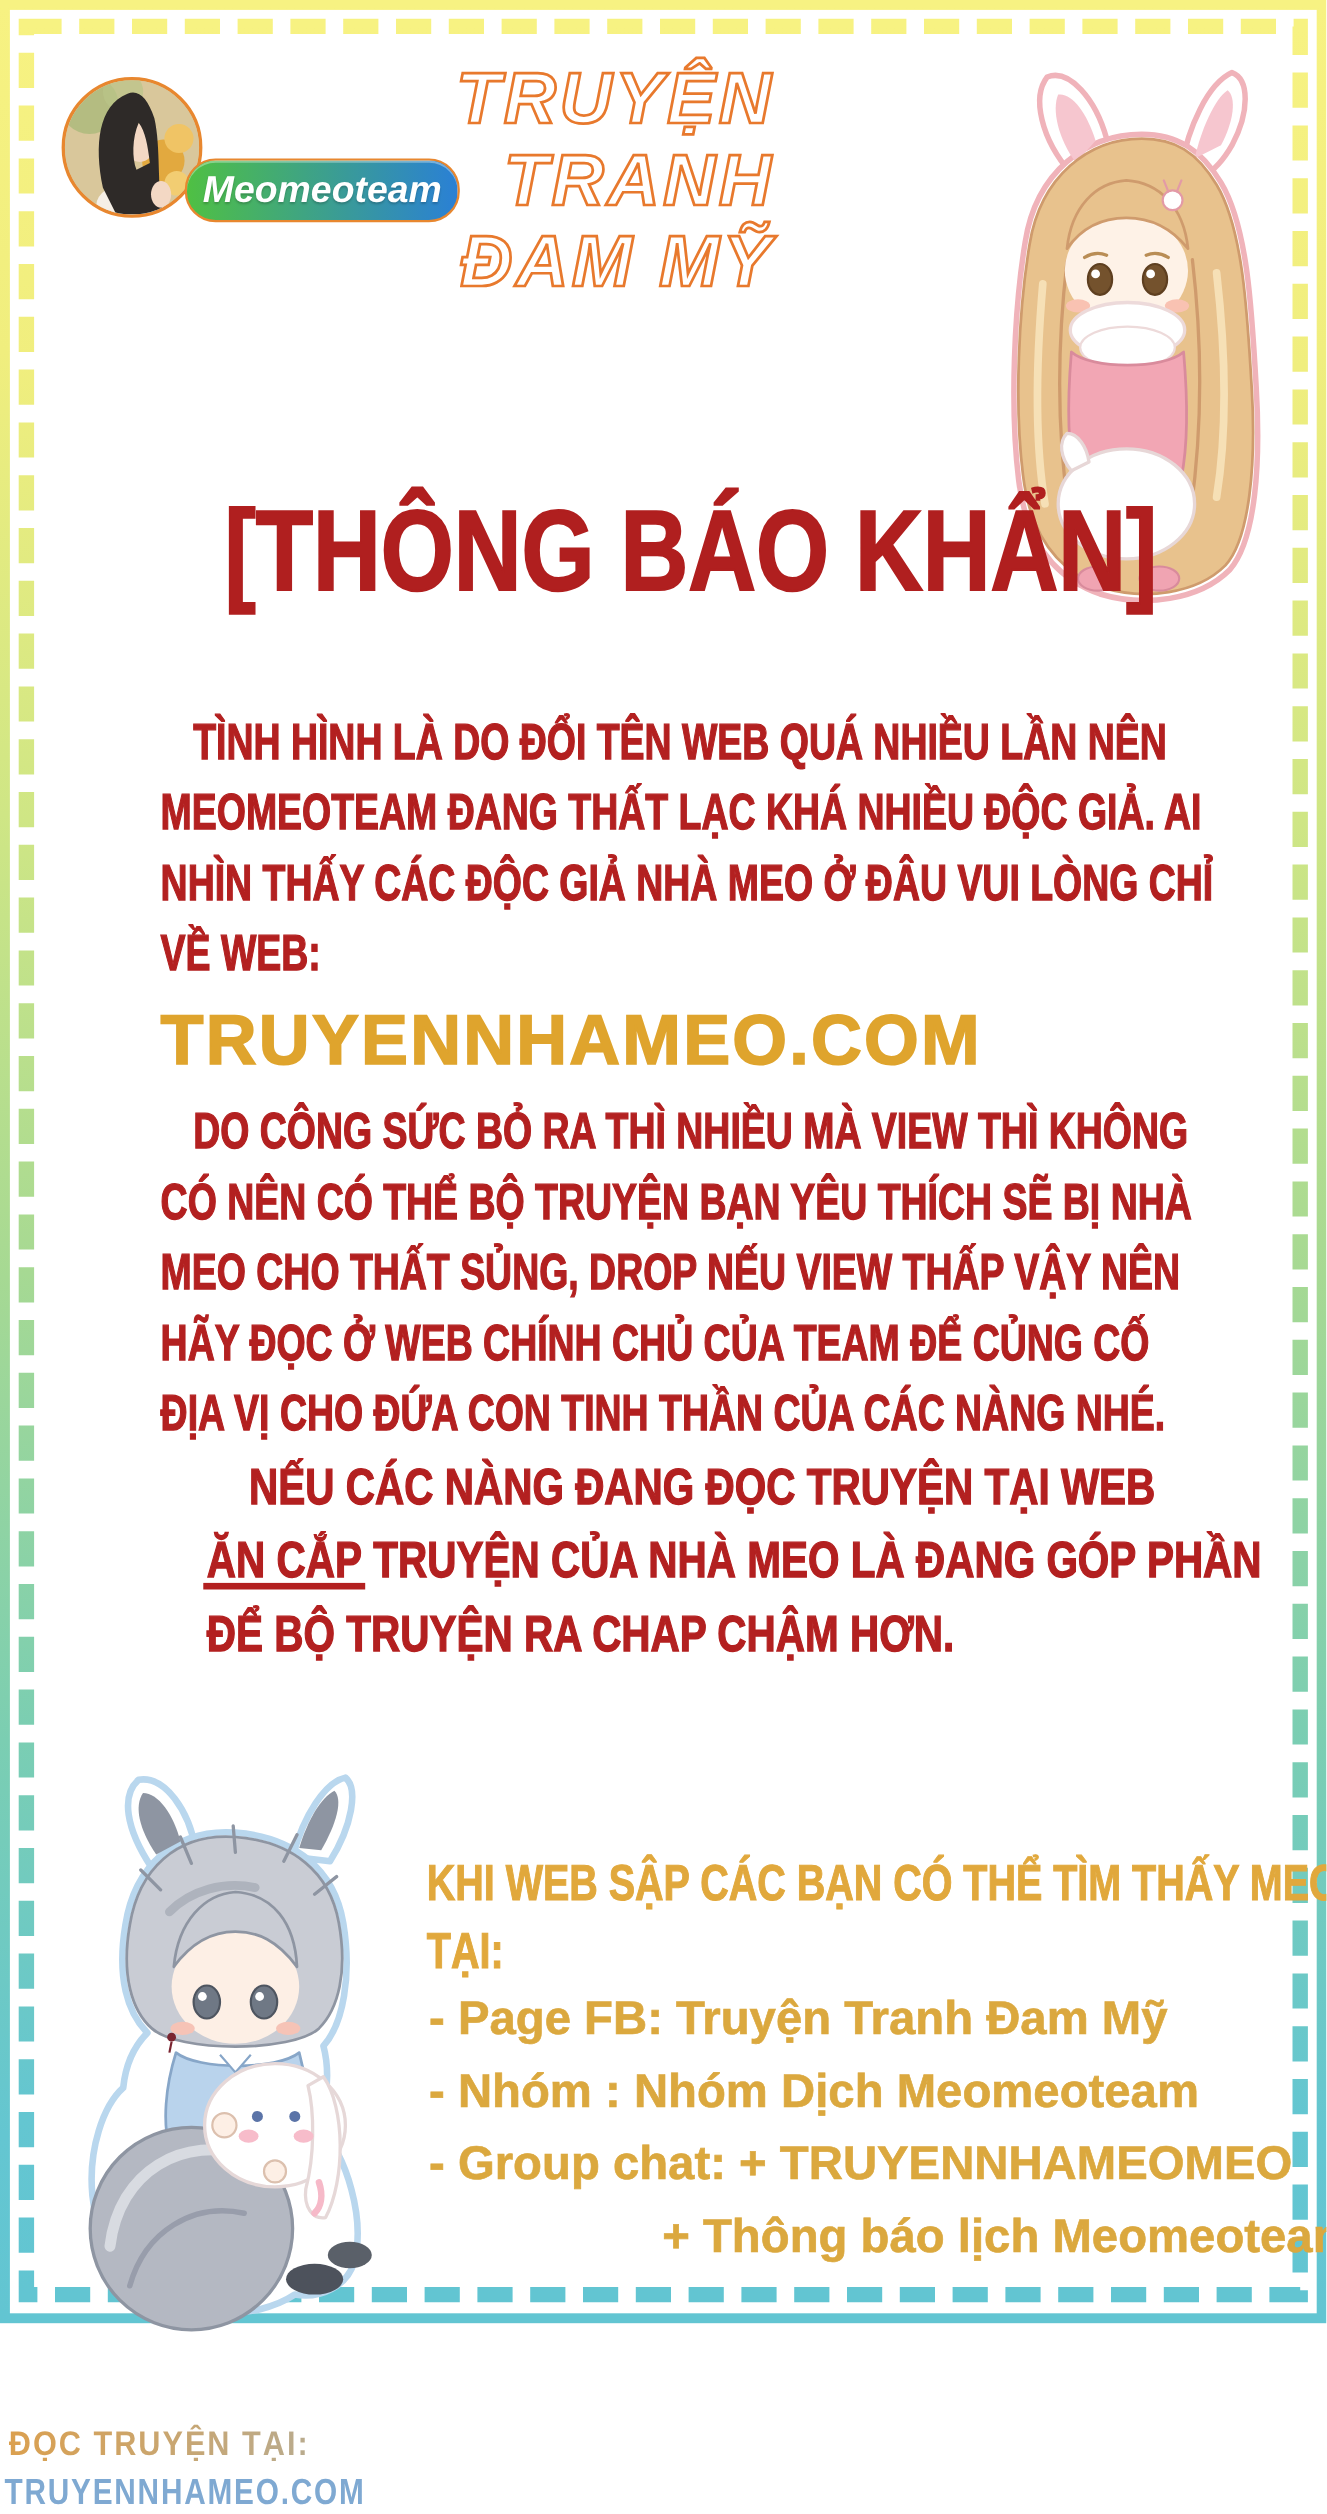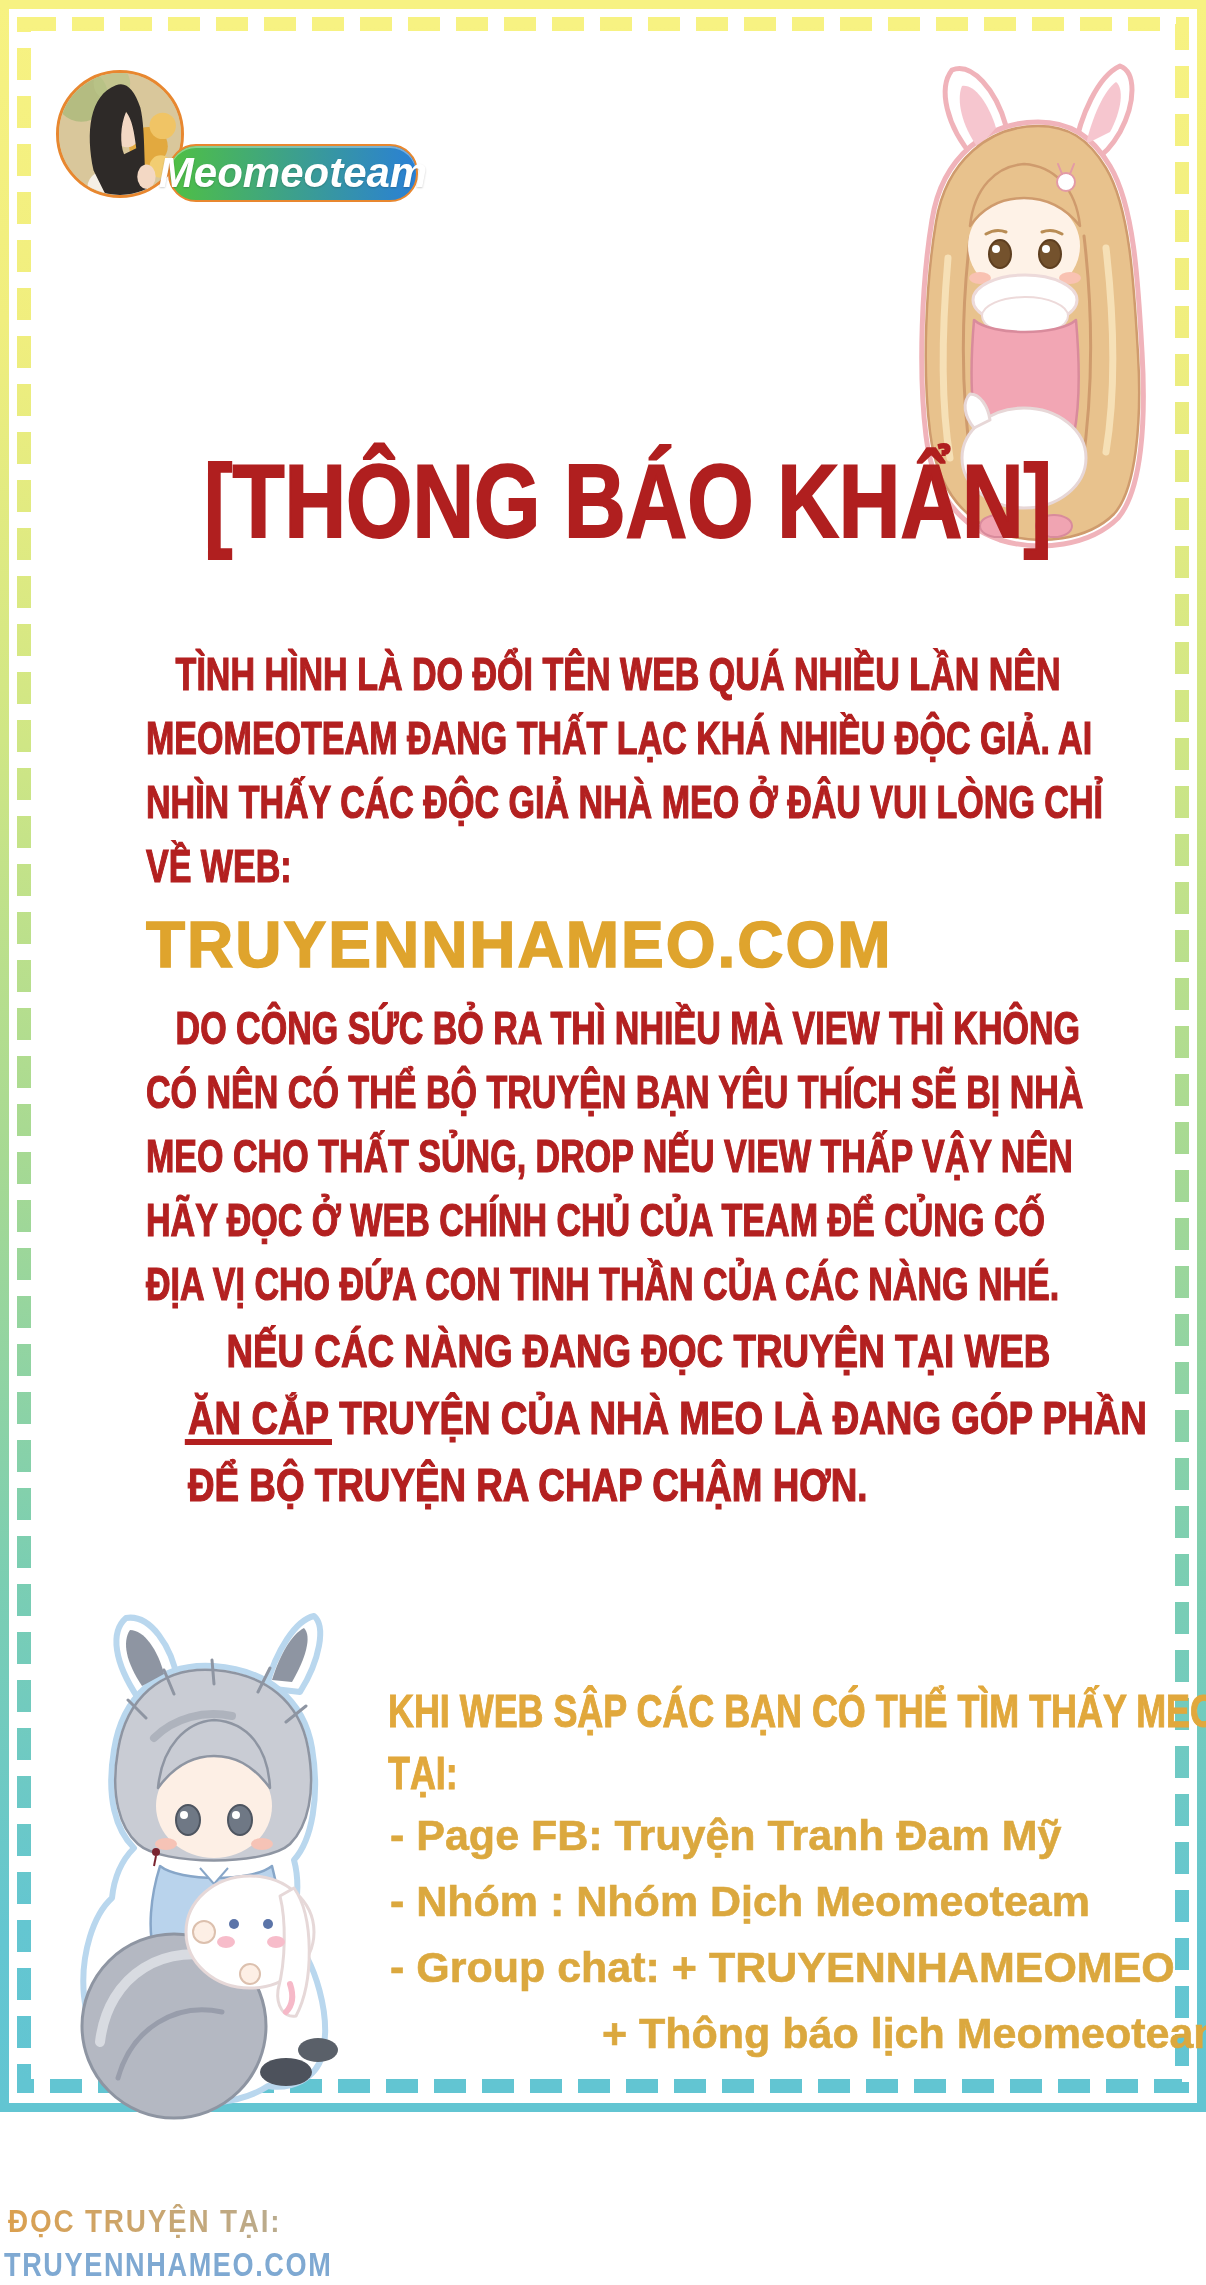--- a/index.html
+++ b/index.html
@@ -7,21 +7,21 @@
           font-family:"Liberation Sans",sans-serif;}
   .frame{position:absolute;left:0;top:0;}
 
   
   .avatar{position:absolute;left:56px;top:70px;width:122px;height:122px;border-radius:50%;
           border:3px solid #e8872f;overflow:hidden;background:#d9c79b;z-index:2;}
   .badge{position:absolute;left:168px;top:144px;width:246px;height:54px;border-radius:28px;
          background:linear-gradient(90deg,#4fc043,#2a80d5);border:2px solid #e8872f;
          box-shadow:inset 0 2px 0 rgba(255,255,255,.35);display:flex;align-items:center;
          justify-content:center;z-index:3;}
-  .badge span{color:#fff;font-style:italic;font-weight:bold;font-size:42px;
+  .badge span{color:#fff;font-style:italic;font-weight:bold;font-size:34px;
               text-shadow:0 1px 2px rgba(0,0,0,.2);}
   .logo-title{position:absolute;left:170px;top:52px;width:534px;text-align:right;
               font-size:66px;line-height:74px;font-weight:bold;font-style:italic;
               letter-spacing:3px;color:#fff;-webkit-text-stroke:2.5px #e8792d;
               white-space:pre-line;z-index:1;}
   .chibi-girl{position:absolute;left:878px;top:38px;}
 
   
   .title{position:absolute;left:204px;top:442px;margin:0;font-size:104px;font-weight:bold;
          color:#b01f1f;-webkit-text-stroke:2px #b01f1f;white-space:nowrap;
@@ -93,20 +93,22 @@
       <path d="M56,12 C30,22 26,58 34,96 L46,120 L88,120 C82,96 86,60 80,34 C74,16 66,8 56,12 Z
                M66,38 C60,52 60,70 64,80 L76,74 C74,58 72,46 66,38 Z" fill="#2e2a28" fill-rule="evenodd"></path>
       <ellipse cx="86" cy="102" rx="9" ry="12" fill="#f3d8c4"></ellipse>
     </svg>
   </div>
 
   <div class="badge">
     <span>Meomeoteam</span>
   </div>
 
+  <div class="logo-title">TRUYỆN TRANH
+ĐAM MỸ</div>
 
   <svg class="chibi-girl" width="292" height="534" viewBox="0 0 292 534">
     <g stroke="#f0b3ba" stroke-width="5" fill="#ffffff" stroke-linejoin="round">
       <path d="M96,120 C68,88 60,50 74,32 C94,24 118,52 128,88 C130,98 130,108 126,114 Z"></path>
       <path d="M196,114 C202,78 220,38 242,28 C258,34 258,64 242,94 C234,108 224,118 216,122 Z"></path>
       <path d="M160,84 C110,84 64,118 54,182 C44,242 40,332 48,398 C54,448 76,486 122,502 C162,514 212,508 240,480 C264,452 268,382 264,314 C260,242 256,168 232,128 C214,98 192,84 160,84 Z"></path>
     </g>
     <path d="M100,110 C84,88 78,62 84,48 C96,46 110,64 118,90 Z" fill="#f6c6cf"></path>
     <path d="M208,106 C214,80 226,52 238,44 C246,50 244,72 232,94 Z" fill="#f6c6cf"></path>
     <path d="M160,88 C112,88 68,122 58,184 C48,244 44,330 52,394 C58,444 80,480 124,496 C162,508 210,502 236,476 C258,452 264,384 260,316 C256,246 252,170 228,130 C210,100 190,88 160,88 Z" fill="#e8c28d" stroke="#cf9b6d" stroke-width="2.5"></path>

